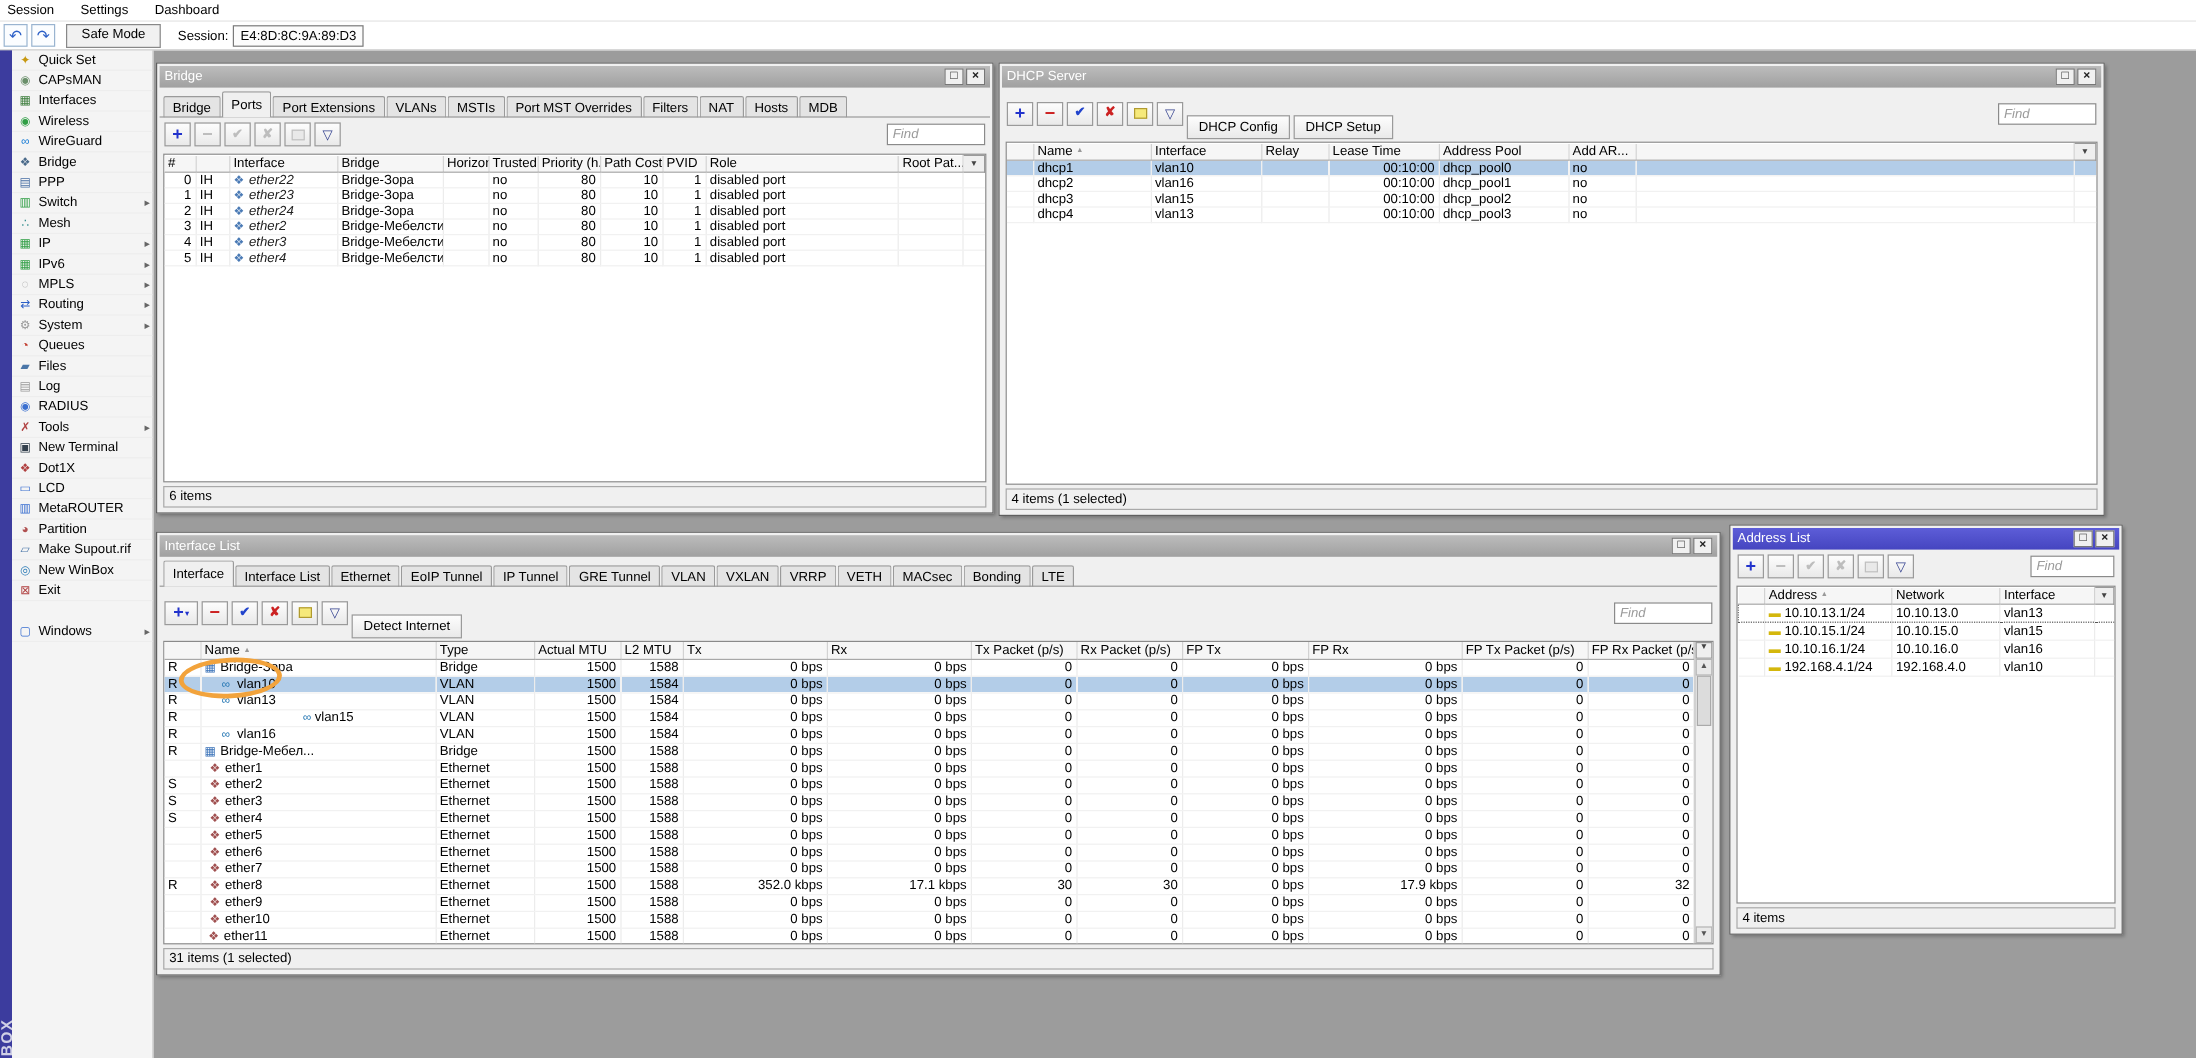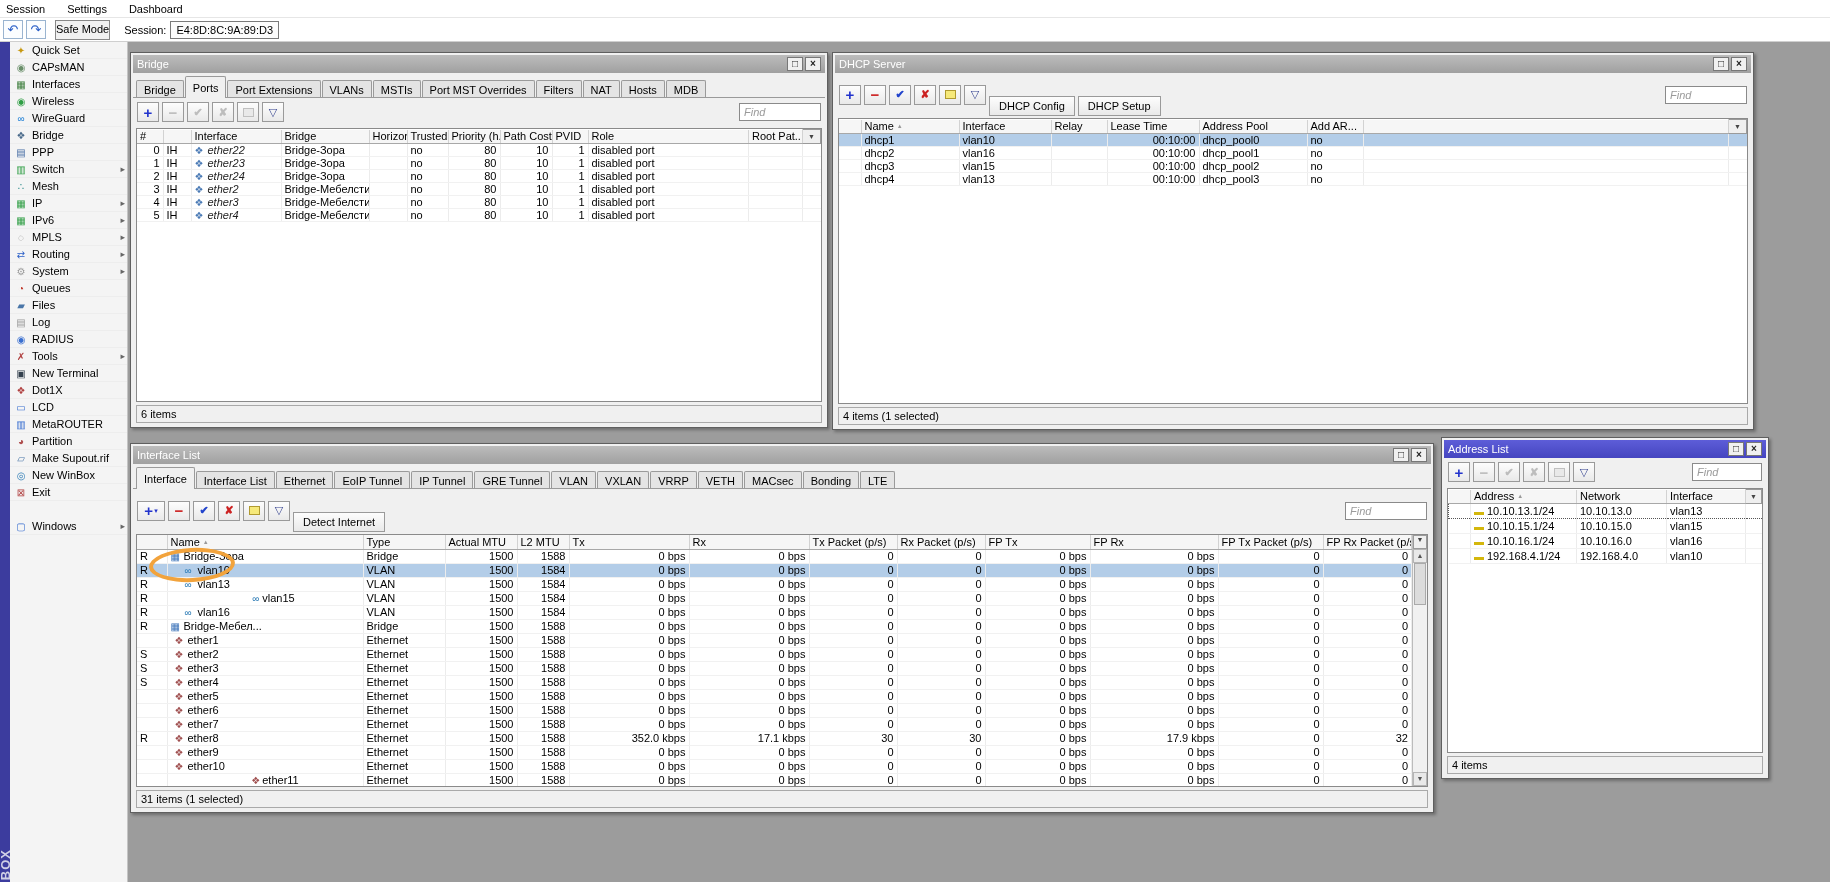--- a/index.html
+++ b/index.html
@@ -11,21 +11,21 @@
     -webkit-font-smoothing: antialiased;
   }
   
   .menubar { position:absolute; left:0; top:0; width:100%; height:18px; background:#fff;
     display:flex; align-items:center; gap:14px; padding-left:2px; border-bottom:1px solid #e6e6e6; }
   .menubar .mi { padding:1px 4px; cursor:default; }
   .topbar { position:absolute; left:0; top:18px; width:100%; height:24px; background:#fff;
     display:flex; align-items:center; padding:0 3px; border-bottom:1px solid #cfcfcf; }
   .tbtn { width:20px; height:19px; border:1px solid #9ab4d0; background:#fbfdff; color:#2b5fc7;
     display:flex; align-items:center; justify-content:center; font-size:13px; margin-right:3px; }
-  .safe-btn { margin-left:6px; border:1px solid #888; background:#f1f1f1; height:20px; padding:2px 0; }
+  .safe-btn { margin-left:6px; border:1px solid #888; background:#f1f1f1; height:20px; padding:2px 12px; }
   .sess-label { margin-left:14px; margin-right:4px; }
   .sess-val { border:1px solid #7a7a7a; background:#fcfcfc; padding:2px 5px; height:18px; }
   
   .bluestrip { position:absolute; left:0; top:42px; width:10px; height:840px; background:#3c3c9e; }
   .watermark { position:absolute; left:-2px; bottom:2px; writing-mode:vertical-rl; transform:rotate(180deg);
     color:#d0d0e6; font-weight:bold; font-size:13px; letter-spacing:1px; }
   .sidebar { position:absolute; left:10px; top:42px; width:118px; height:840px; background:#f4f4f4;
     border-right:1px solid #c4c4c4; }
   .side-item { height:17px; display:flex; align-items:center; padding:0 3px; border-bottom:1px solid #ededed;
     position:relative; cursor:default; white-space:nowrap; }
@@ -834,21 +834,21 @@
               <td class="r">0 bps</td>
               <td class="r">0</td>
               <td class="r">0</td>
               <td class="r">0 bps</td>
               <td class="r">0 bps</td>
               <td class="r">0</td>
               <td class="r">0</td>
             </tr>
             <tr>
               <td></td>
-              <td style="padding-left: 21px; text-align: center;"><span class="rowicon" style="color: rgb(160, 80, 80);">❖</span><span>ether11</span></td>
+              <td style="padding-left: 6px;"><span class="rowicon" style="color: rgb(160, 80, 80);">❖</span><span>ether11</span></td>
               <td>Ethernet</td>
               <td class="r">1500</td>
               <td class="r">1588</td>
               <td class="r">0 bps</td>
               <td class="r">0 bps</td>
               <td class="r">0</td>
               <td class="r">0</td>
               <td class="r">0 bps</td>
               <td class="r">0 bps</td>
               <td class="r">0</td>

